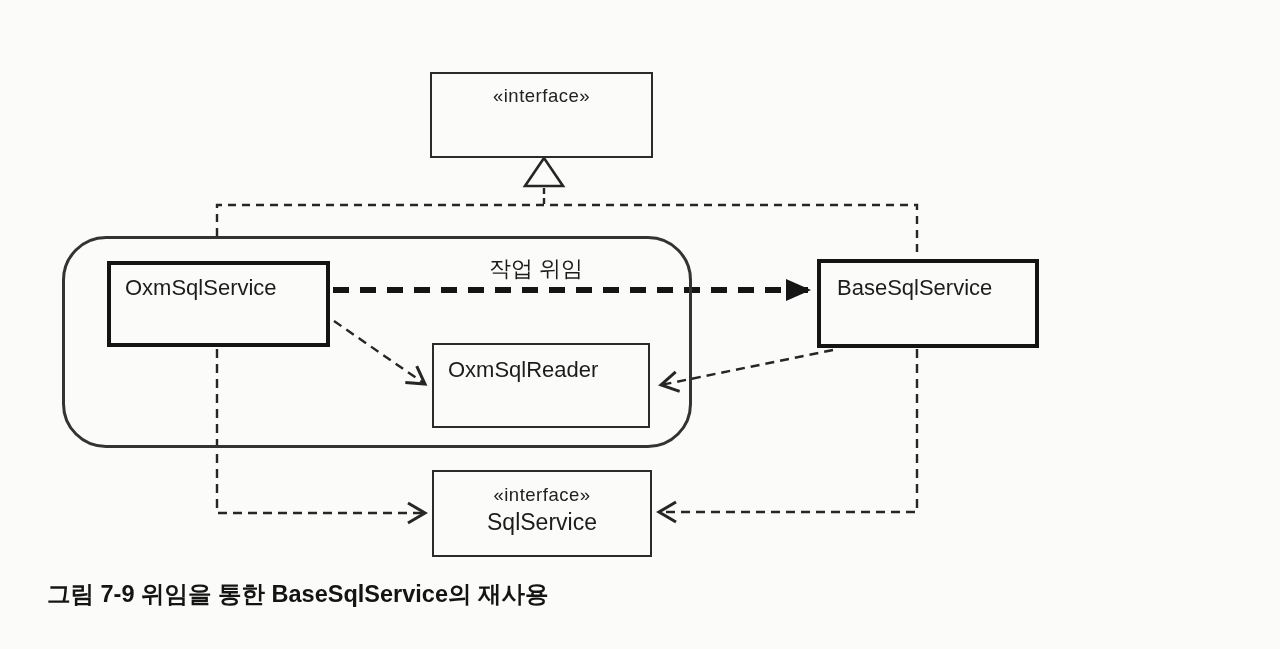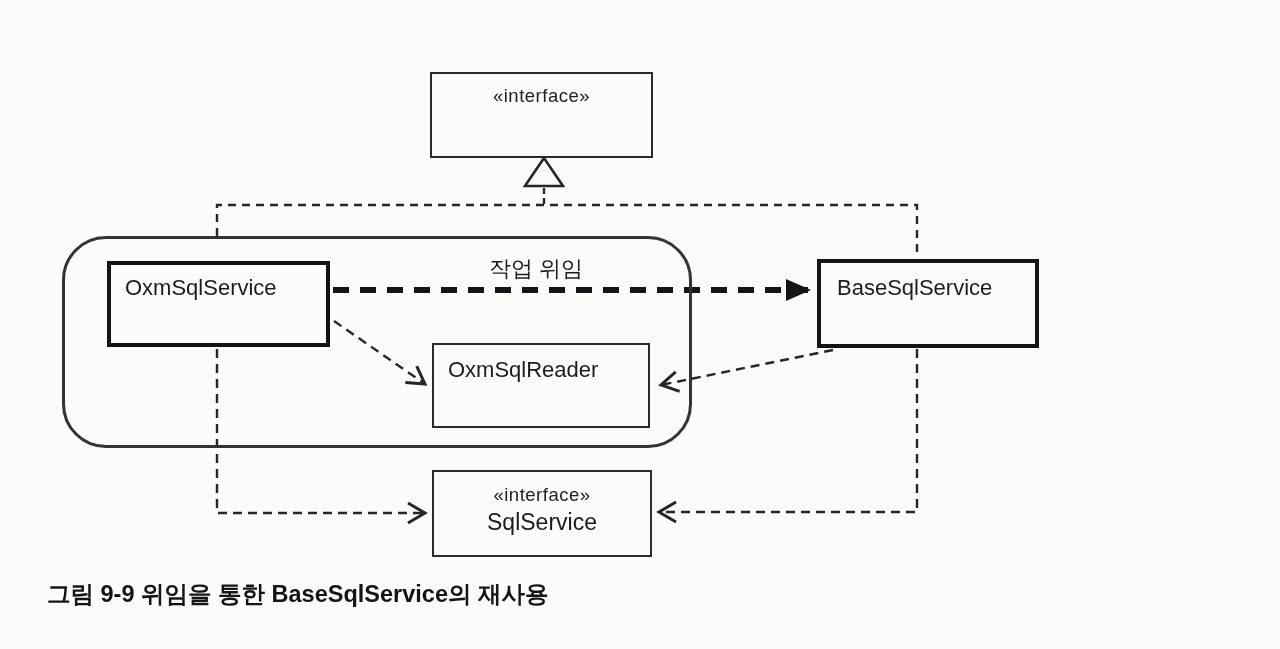--- a/index.html
+++ b/index.html
@@ -122,15 +122,15 @@
   <div class="box thick" style="left:817px; top:259px; width:222px; height:89px;">
     <span class="name-left" style="left:16px; top:12px;">BaseSqlService</span>
   </div>
 
   <div class="box thin iface-box" style="left:432px; top:470px; width:220px; height:87px; padding-top:11px;">
     <span class="stereotype">«interface»</span>
     <span class="class-name">SqlService</span>
   </div>
 
 
-  <div class="caption">그림 9-9 위임을 통한 BaseSqlService의 재사용</div>
+  <div class="caption">그림 7-9 위임을 통한 BaseSqlService의 재사용</div>
 
 </div>
 
 </body></html>

